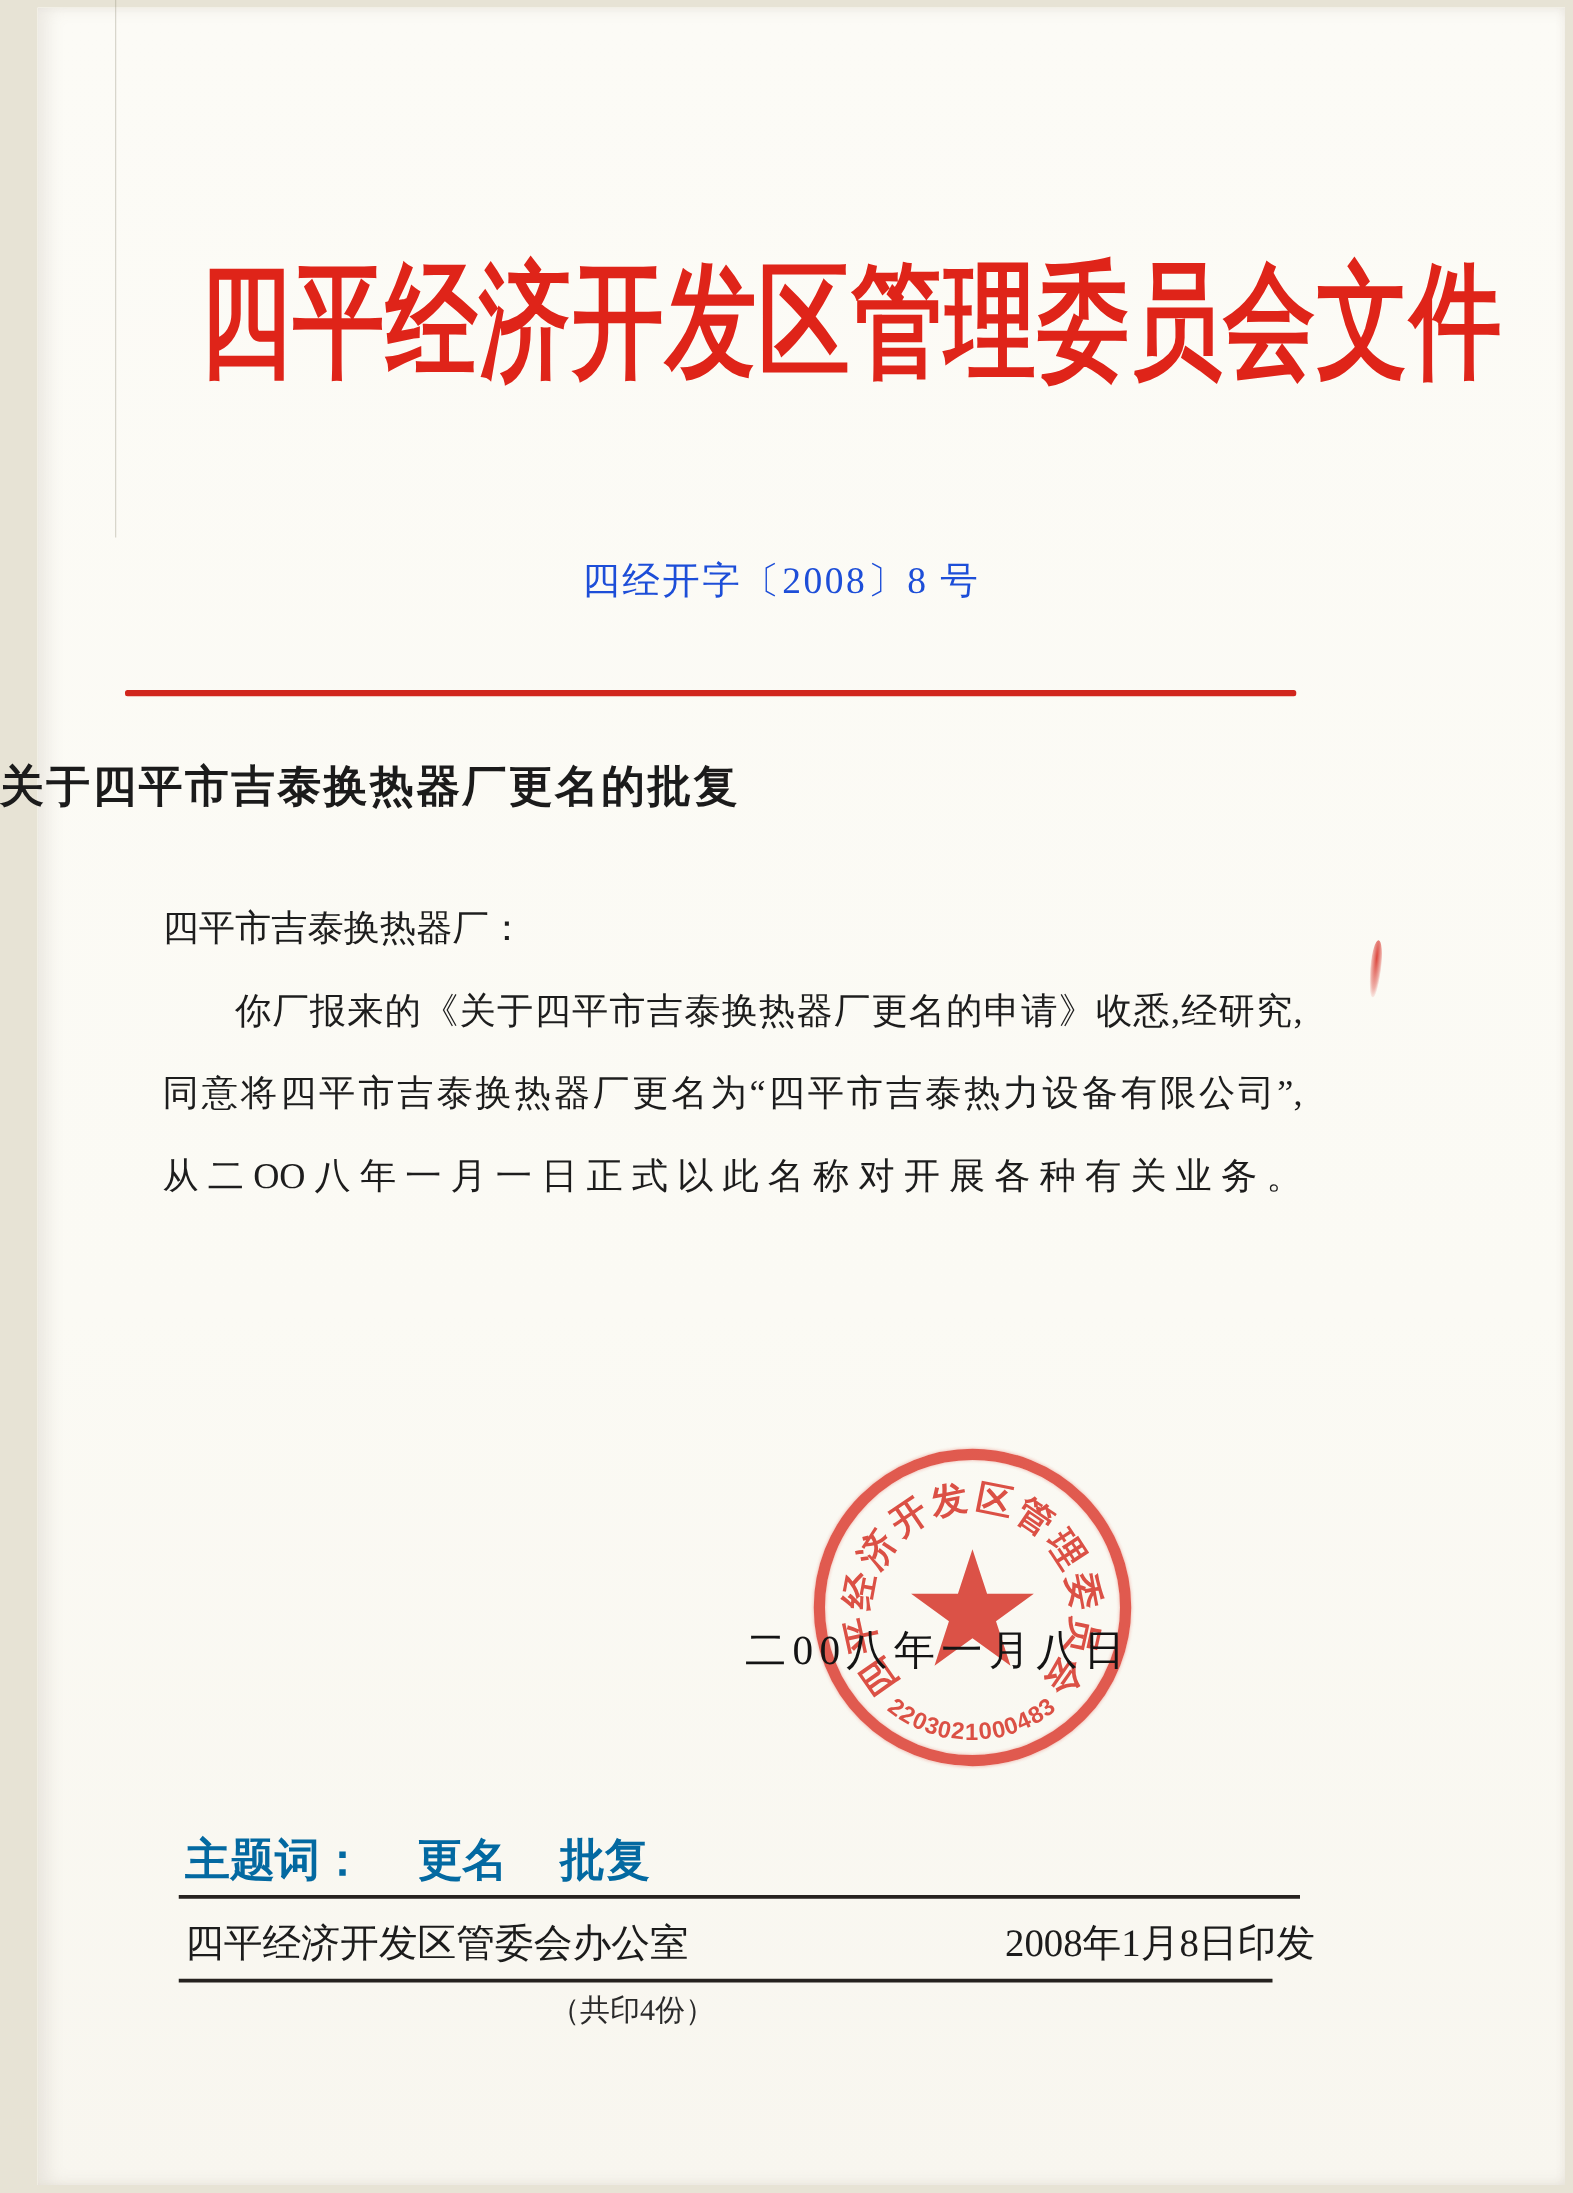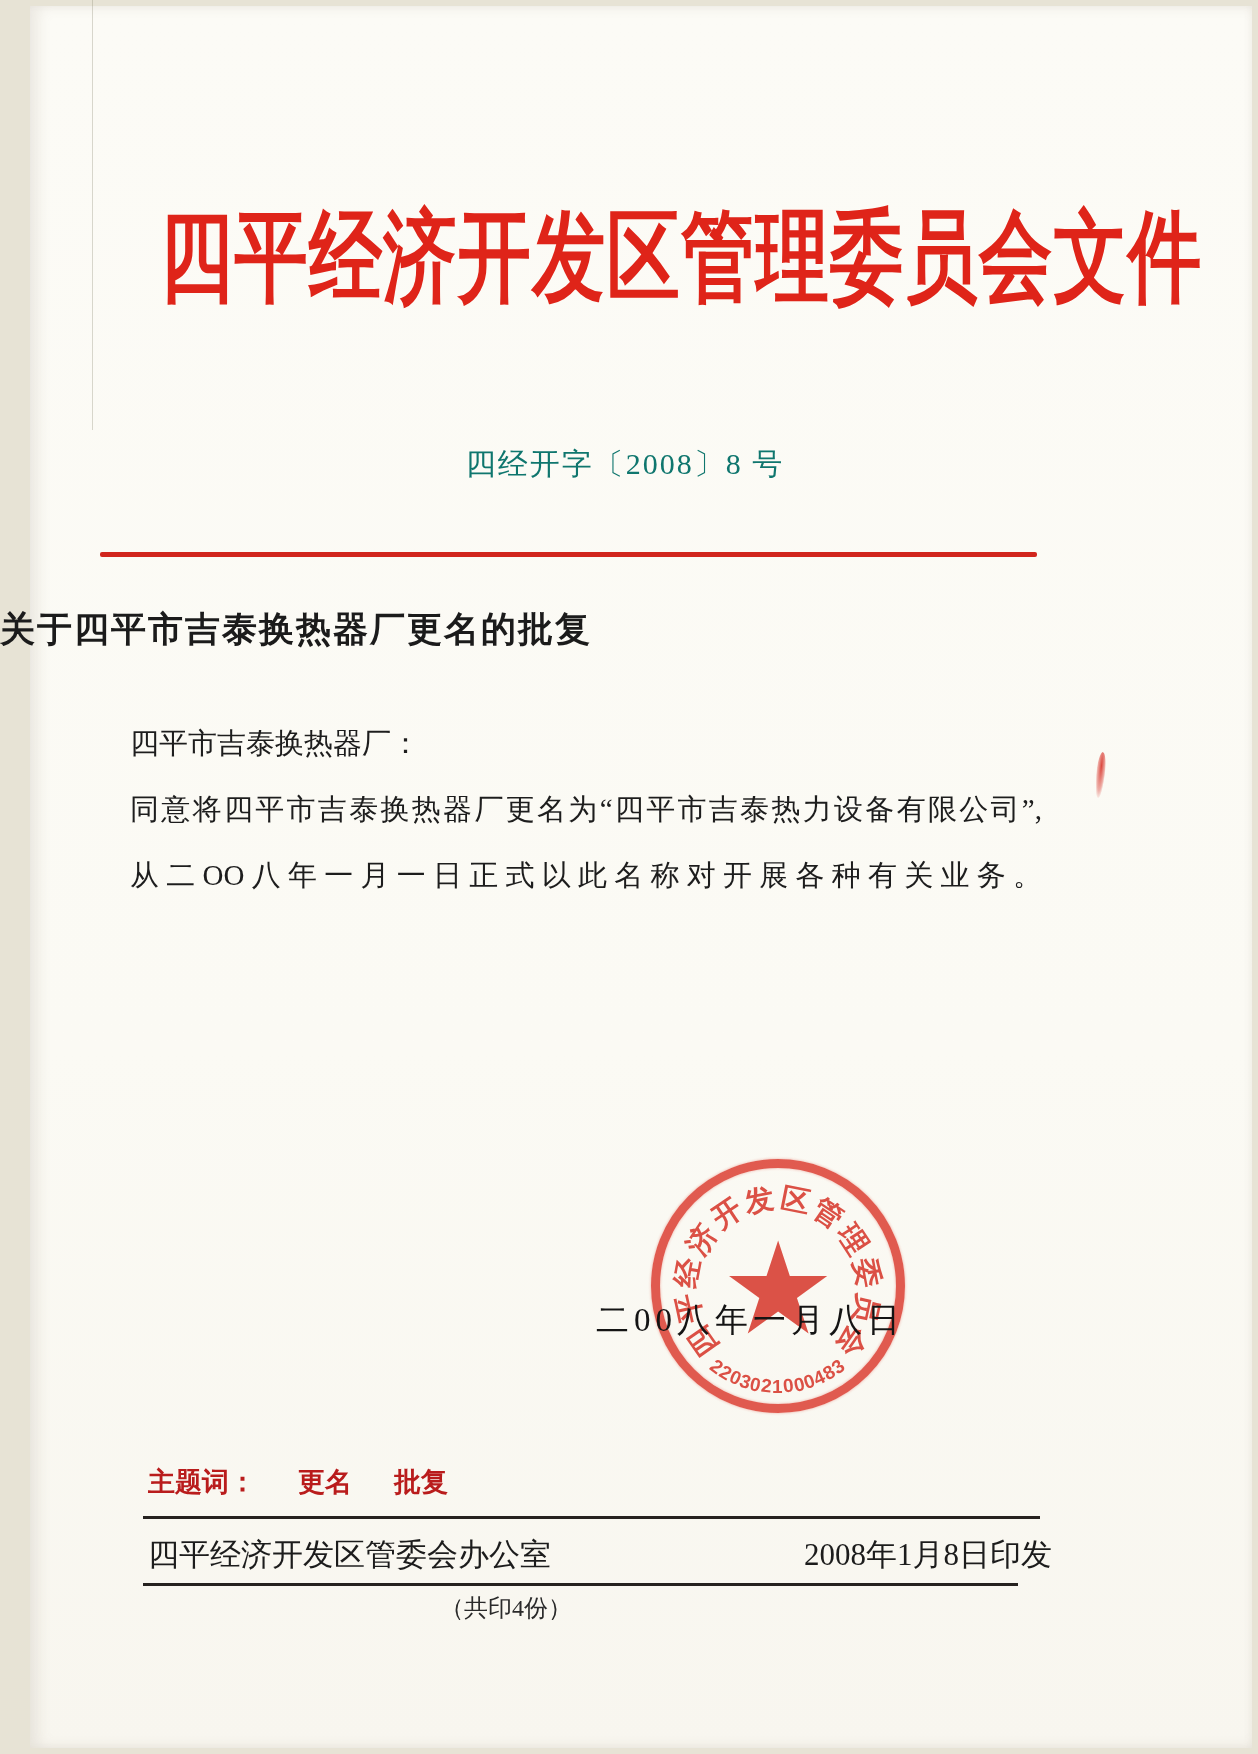--- a/index.html
+++ b/index.html
@@ -27,21 +27,21 @@
     position:absolute;left:0;top:198px;width:1185px;
     text-align:center;
     font-size:100px;font-weight:bold;line-height:120px;
     color:#df2419;
     transform:scaleX(.73);transform-origin:50% 50%;
     white-space:nowrap;letter-spacing:2px;
     font-family:"Liberation Serif",serif;
   }
   .doc-number{
     position:absolute;left:0;top:444px;width:1250px;text-align:center;
-    font-size:30px;color:#0f766e;letter-spacing:2px;
+    font-size:30px;color:#1d4ed8;letter-spacing:2px;
   }
   .red-rule{
     position:absolute;left:100px;top:552px;width:937px;height:5px;
     background:#d1261d;border-radius:2px;
   }
   .doc-title{
     position:absolute;left:0;top:606px;width:1256px;
     font-size:35px;font-weight:bold;color:#1b1b1b;
     font-family:"Liberation Sans",sans-serif;letter-spacing:2px;
   }
@@ -72,21 +72,21 @@
     font-size:128px;color:rgba(213,48,36,.9);line-height:1;
     font-family:"DejaVu Sans",sans-serif;
   }
   .arc-char{
     position:absolute;font-weight:bold;color:rgba(214,50,38,.92);
     font-family:"Liberation Sans",sans-serif;
     white-space:nowrap;
   }
   .footer-subject{
     position:absolute;left:148px;top:1464px;
-    font-size:27px;font-weight:bold;color:#b91c1c;
+    font-size:36px;font-weight:bold;color:#0369a1;
     font-family:Liberation Sans, sans-serif;
   }
   .footer-subject .term{margin-left:42px;}
   .rule-black{position:absolute;height:3px;background:#26221f;}
   .rule-1{left:143px;top:1516px;width:897px;}
   .rule-2{left:143px;top:1583px;width:875px;}
   .footer-office-row{
     position:absolute;left:148px;top:1534px;width:904px;
     display:flex;justify-content:space-between;align-items:flex-end;
     font-size:31px;color:#1c1c1c;
@@ -106,20 +106,21 @@
 <div class="header-title">四平经济开发区管理委员会文件</div>
 
 <div class="doc-number">四经开字〔2008〕8 号</div>
 
 <div class="red-rule"></div>
 
 <div class="doc-title">关于四平市吉泰换热器厂更名的批复</div>
 
 <div class="body-block">
   <div class="body-line">四平市吉泰换热器厂：</div>
+  <div class="body-line indent fill">你厂报来的《关于四平市吉泰换热器厂更名的申请》收悉,经研究,</div>
   <div class="body-line fill">同意将四平市吉泰换热器厂更名为“四平市吉泰热力设备有限公司”,</div>
   <div class="body-line fill">从二OO八年一月一日正式以此名称对开展各种有关业务。</div>
 </div>
 
 <div class="stamp">
   <div class="stamp-ring"></div>
   <div class="stamp-star">★</div>
   <div id="seal-arc">
       <span class="arc-char" style="font-size: 29px; left: 38.2763px; top: 161.622px; transform: rotate(-125deg);">四</span>
       <span class="arc-char" style="font-size: 29px; left: 24.0568px; top: 129.131px; transform: rotate(-102.273deg);">平</span>

